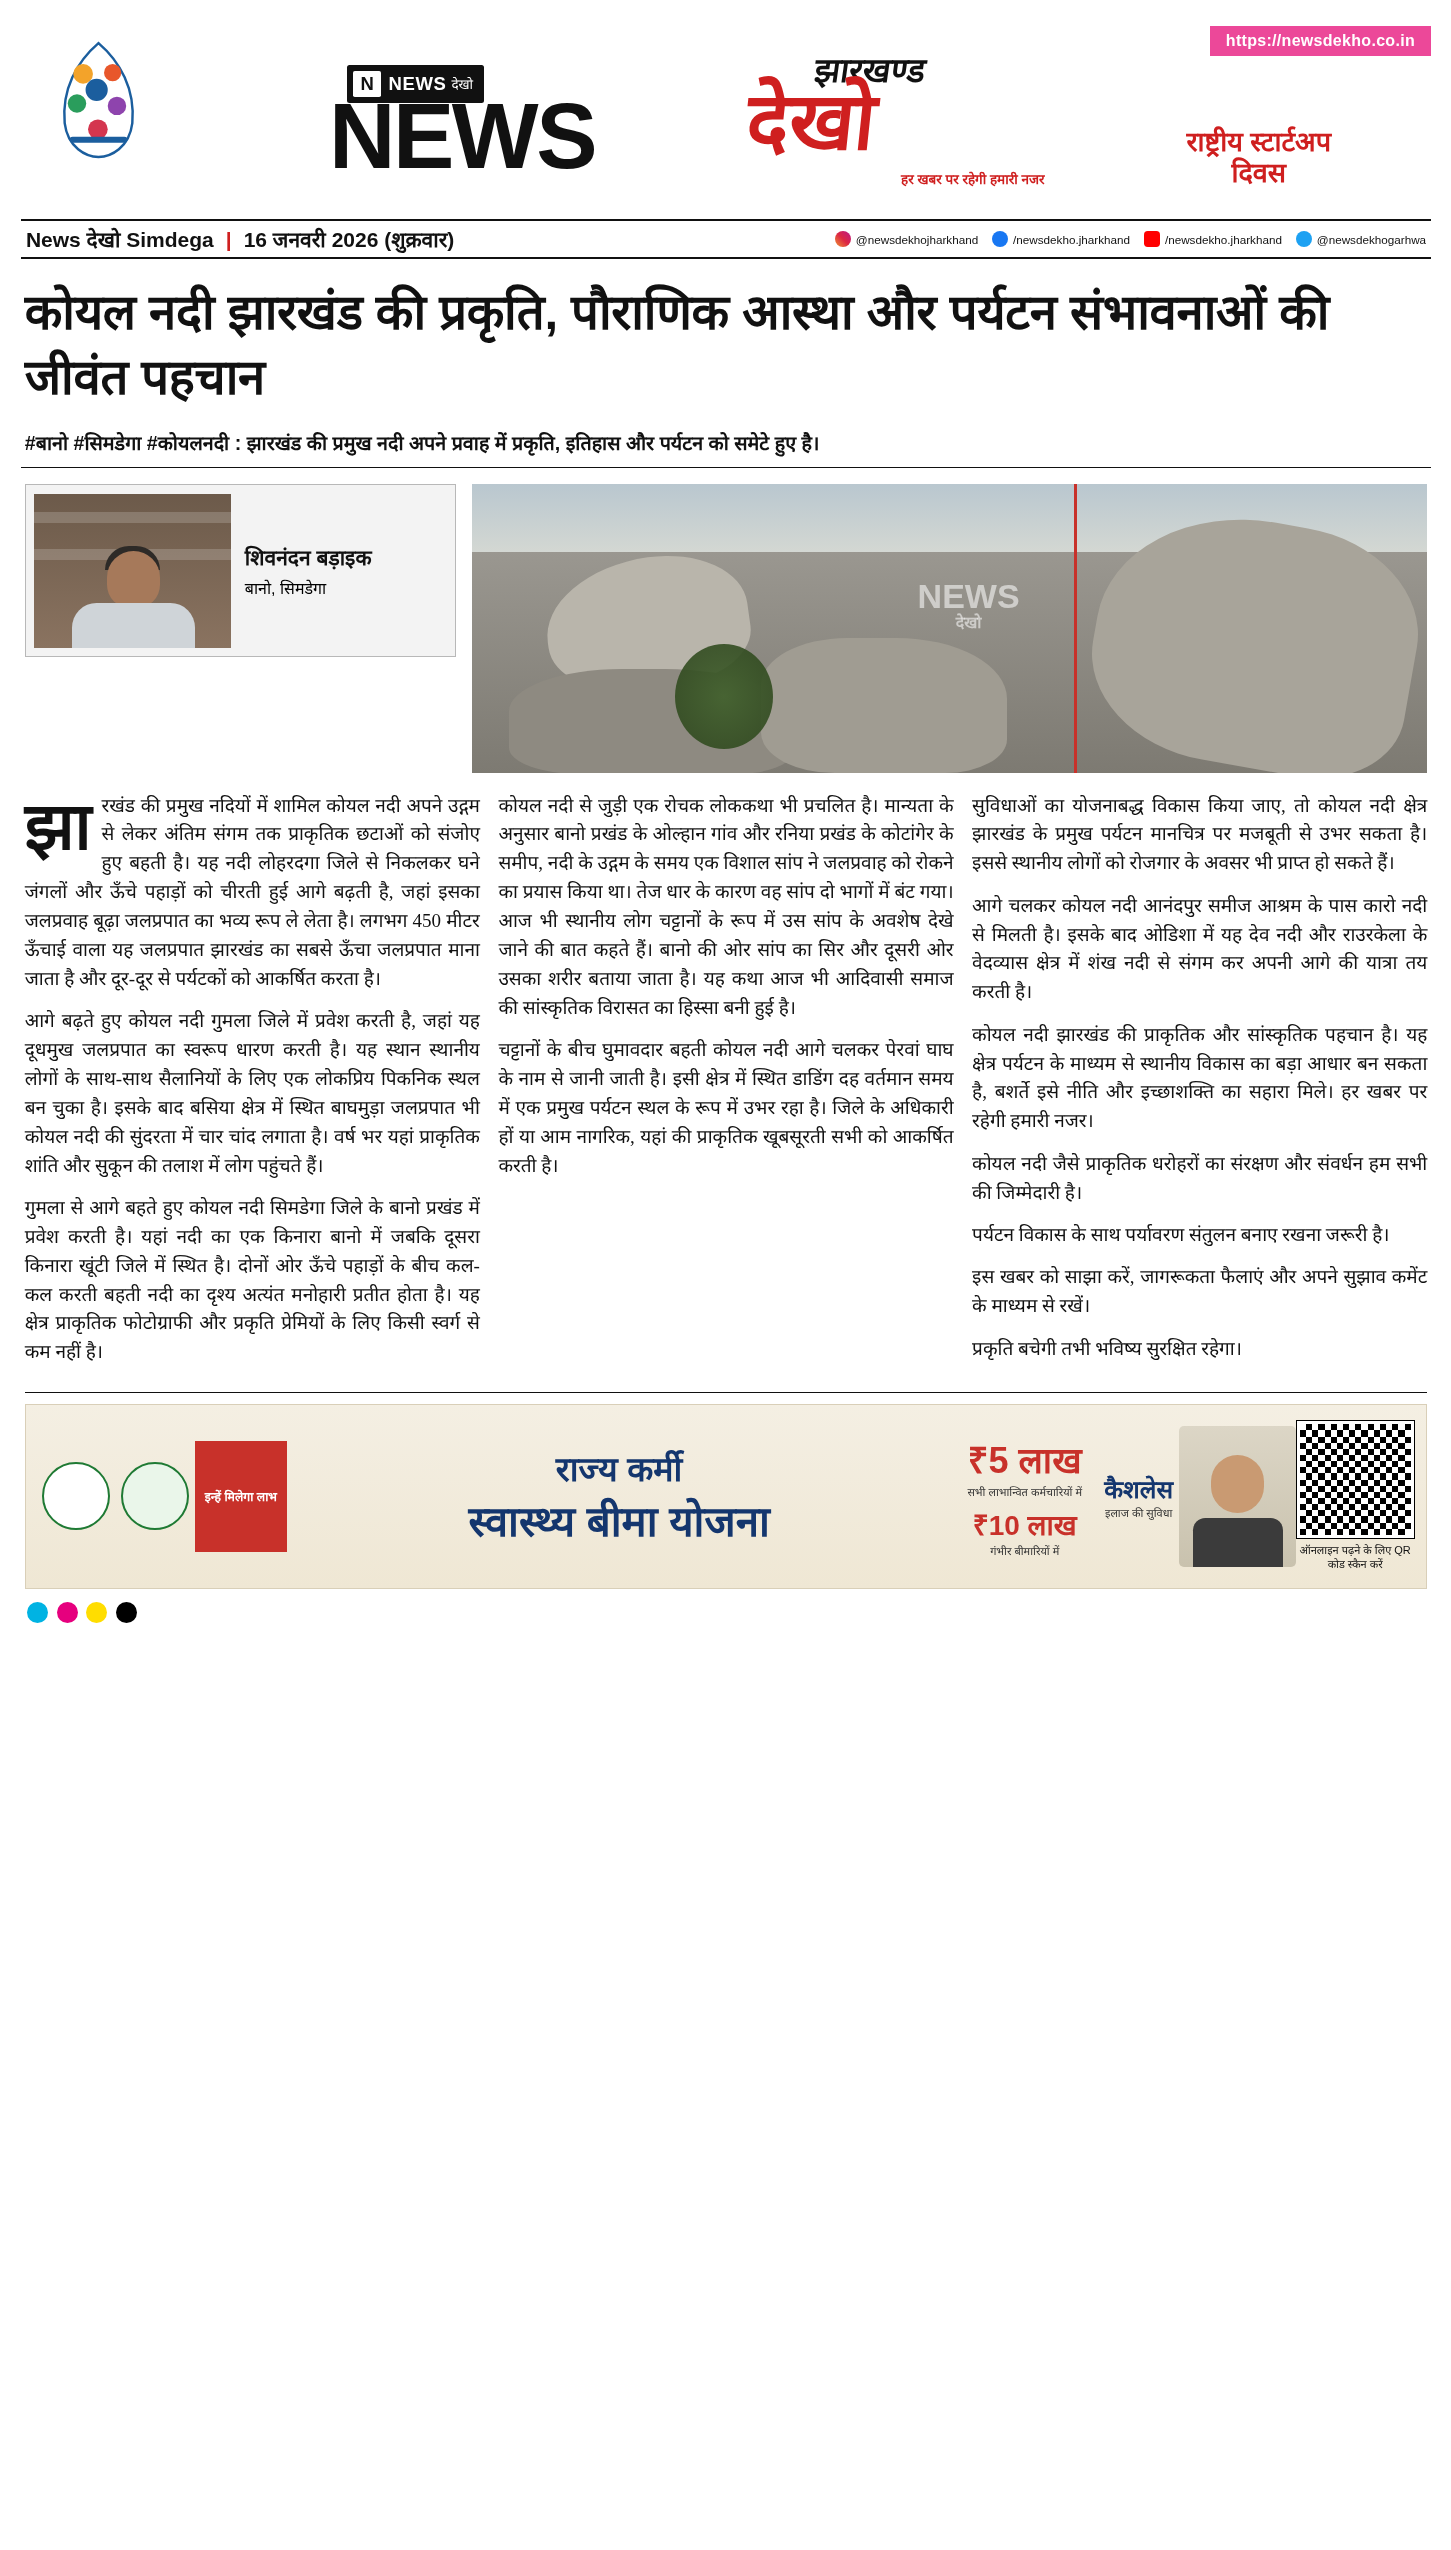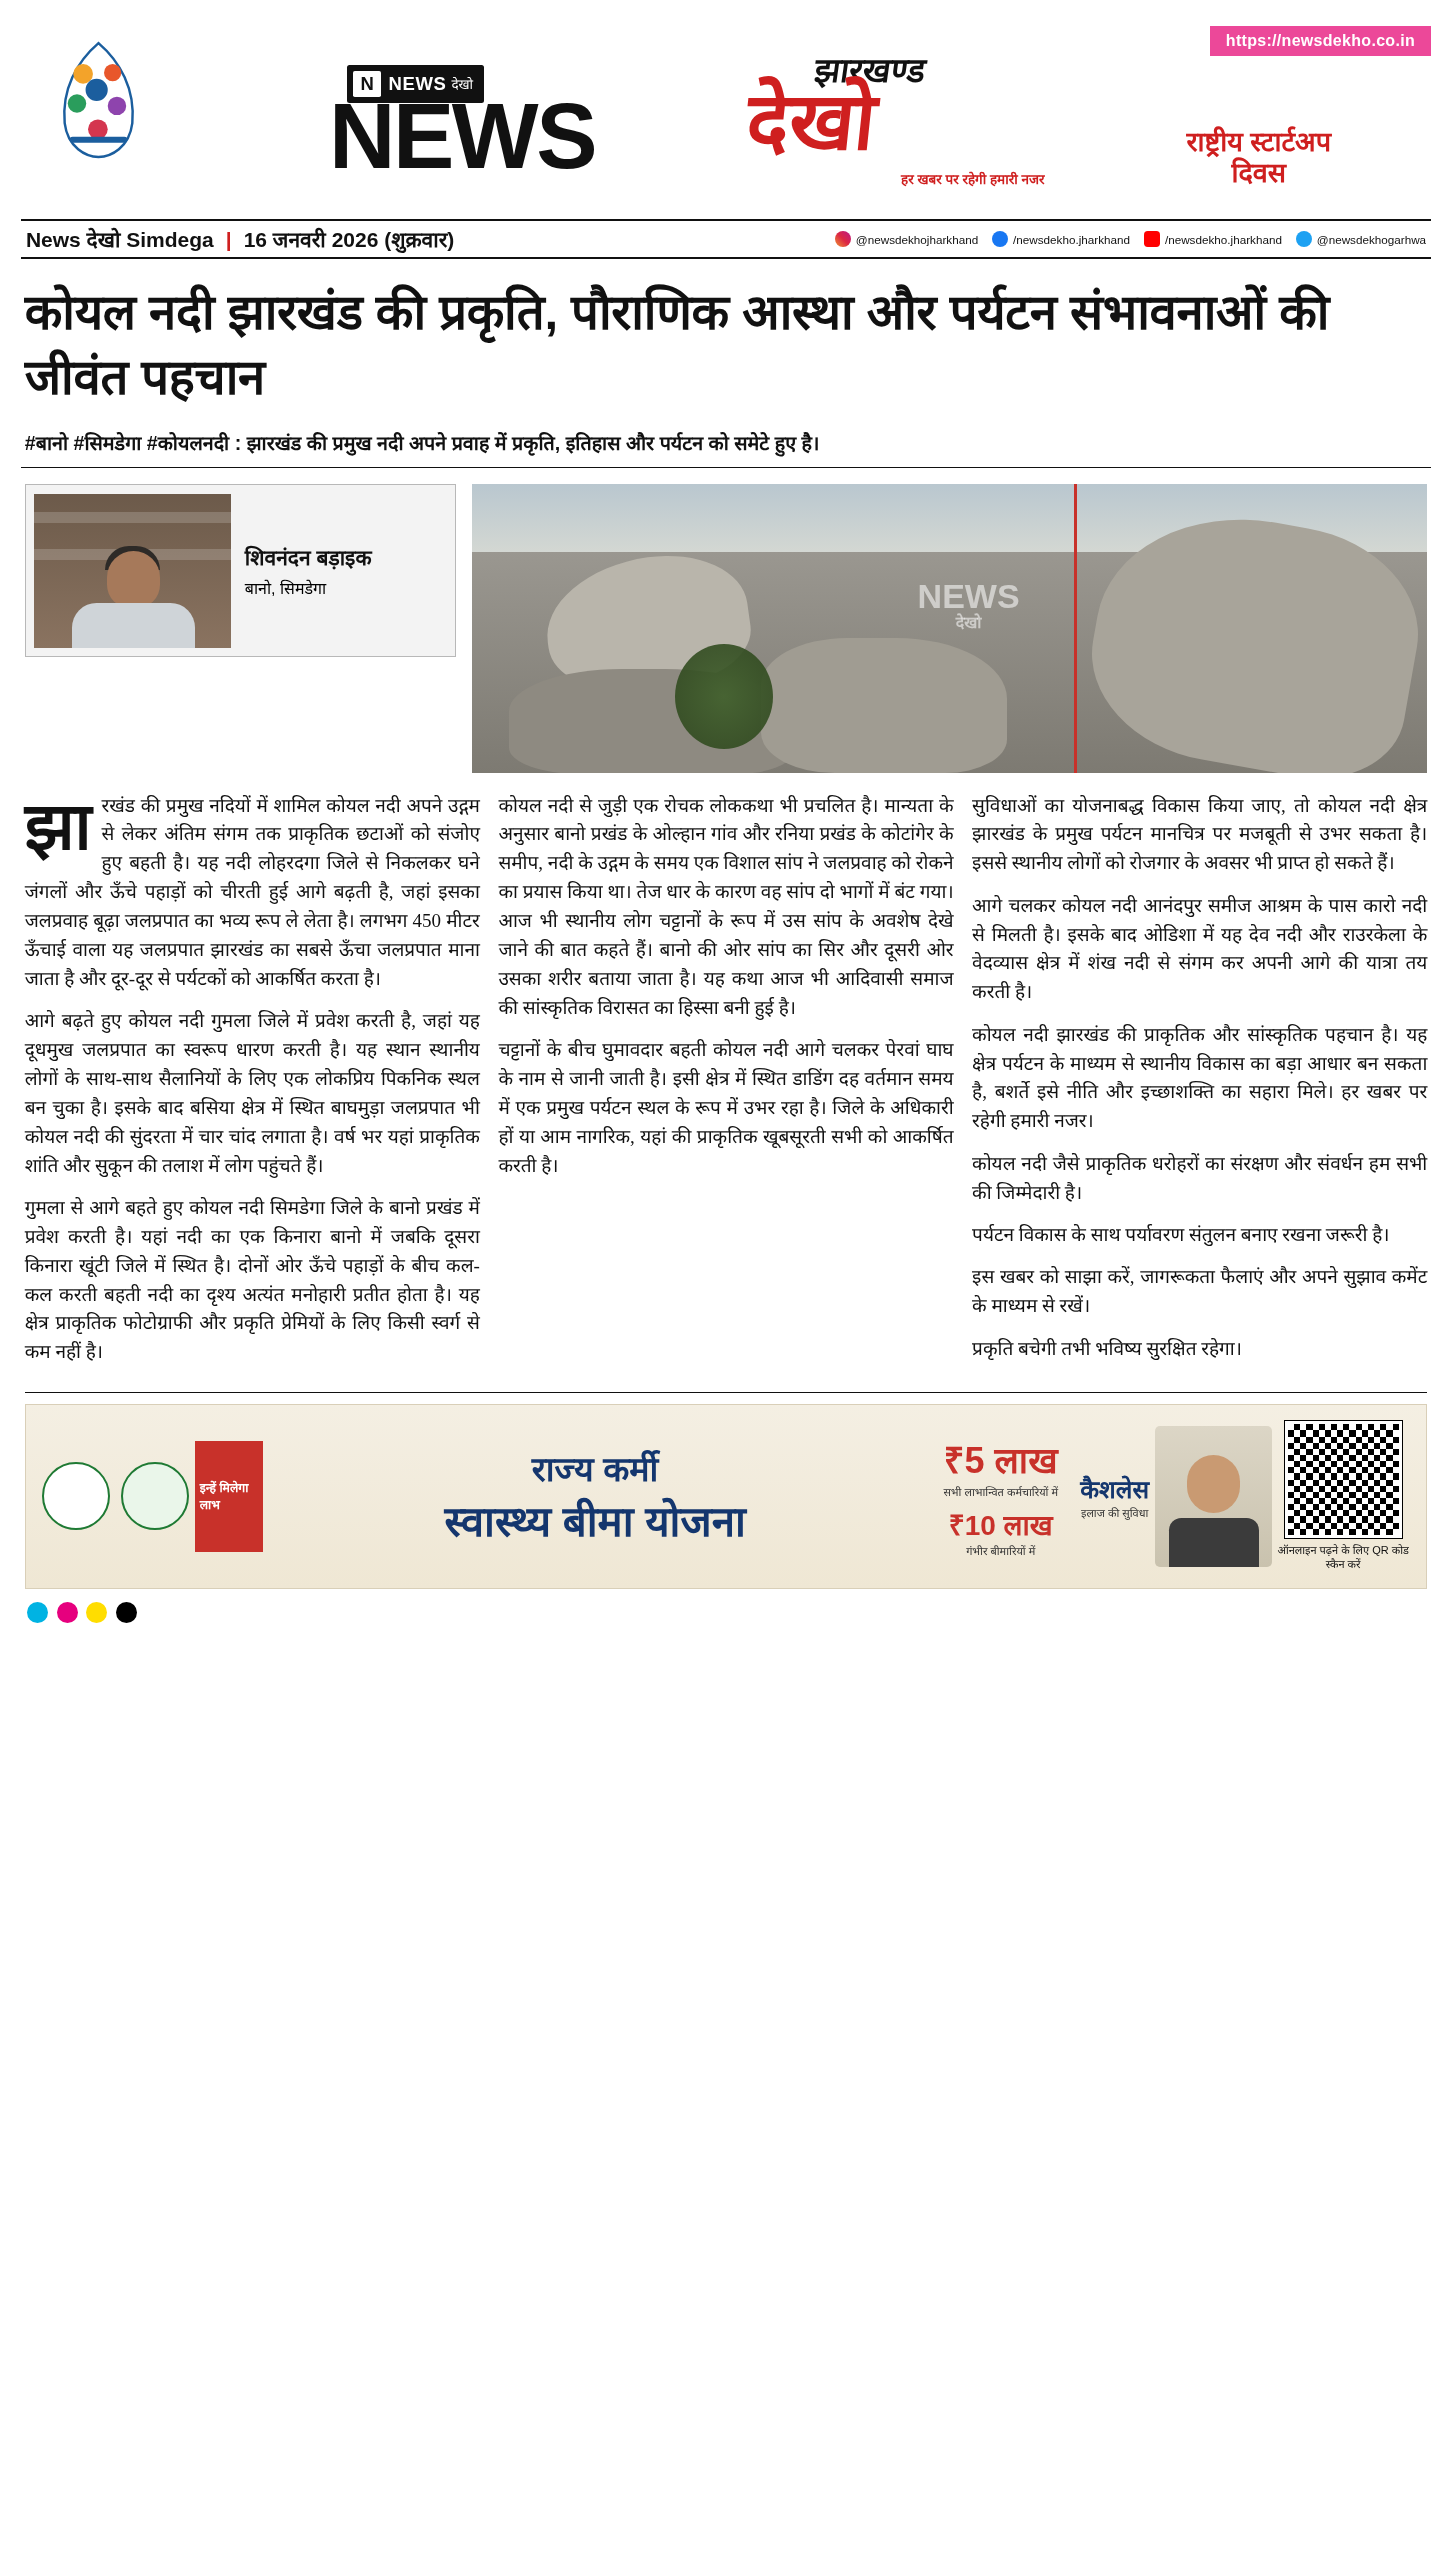--- a/index.html
+++ b/index.html
@@ -260,35 +260,35 @@
     background: linear-gradient(#f4efe3,#efe7d4);
     border: 1.2px solid #d9cfb8;
     display: flex;
     align-items: center;
     position: relative;
     overflow: hidden;
   }
   .ad .logos { display: flex; gap: 11px; padding-left: 16px; }
   .ad .circlelogo { width: 68px; height: 68px; border-radius: 50%; background: #ffffff; border: 2.5px solid #1f7a34; }
   .ad .circlelogo.two { border-color: #1f7a34; background: #eaf6ea; }
-  .ad .redbox { width: 68px; height: 111px; background:#c8312a; color:#fff; font-size:12.3px; font-weight:bold; display:flex; align-items:center; justify-content:center; text-align:left; padding:4.9px; margin-left: 6.2px;}
+  .ad .redbox { width: 92px; height: 111px; background:#c8312a; color:#fff; font-size:12.3px; font-weight:bold; display:flex; align-items:center; justify-content:center; text-align:left; padding:4.9px; margin-left: 6.2px;}
   .ad .mainad { flex: 1 1 auto; text-align: center; color: #0b3d91; }
   .ad .mainad .l1 { font-size: 34px; font-weight: bold; color: #14366e; }
   .ad .mainad .l2 { font-size: 42px; font-weight: bold; color: #14366e; }
   .ad .amt { text-align:center; padding: 0 16px; }
   .ad .amt .a1 { font-size: 36px; font-weight:bold; color:#c8312a; }
   .ad .amt .a1s { font-size: 11px; color:#333; display:block; }
   .ad .amt .a2 { font-size: 28px; font-weight:bold; color:#c8312a; margin-top:6.2px; }
   .ad .amt .a2s { font-size: 11px; color:#333; display:block; }
   .ad .cashless { font-size: 24.6px; font-weight:bold; color:#14366e; text-align:center; padding:0 6.2px;}
   .ad .cashless small { display:block; font-size:11px; color:#333; font-weight:normal;}
   .ad .portrait { width: 117px; height: 141px; background: linear-gradient(#dcd6c6,#c9c2ae); border-radius: 4.9px; position:relative; overflow:hidden;}
   .ad .portrait .ph { position:absolute; left:32px; top:29.5px; width:53px;height:58px;background:#c99a72;border-radius:27px;}
   .ad .portrait .pb { position:absolute; left:13.5px; top:92px; width:90px;height:55px;background:#3b3b3b;border-radius:12.3px 12.3px 0 0;}
-  .qrbox { width: 154px; text-align:center; padding-right: 12.3px; }
+  .qrbox { width: 130px; text-align:center; padding-right: 12.3px; }
   .qr {
     width: 117px; height: 117px; margin: 0 auto;
     background:
       repeating-linear-gradient(0deg,#000 0 6.2px,#fff 6.2px 12.3px),
       repeating-linear-gradient(90deg,#000 0 6.2px,#fff 6.2px 12.3px);
     background-blend-mode: difference;
     border: 3.7px solid #fff;
     outline: 1.2px solid #000;
   }
   .qrtext { font-size: 11px; color:#111; margin-top: 4.9px; line-height:1.3; }

